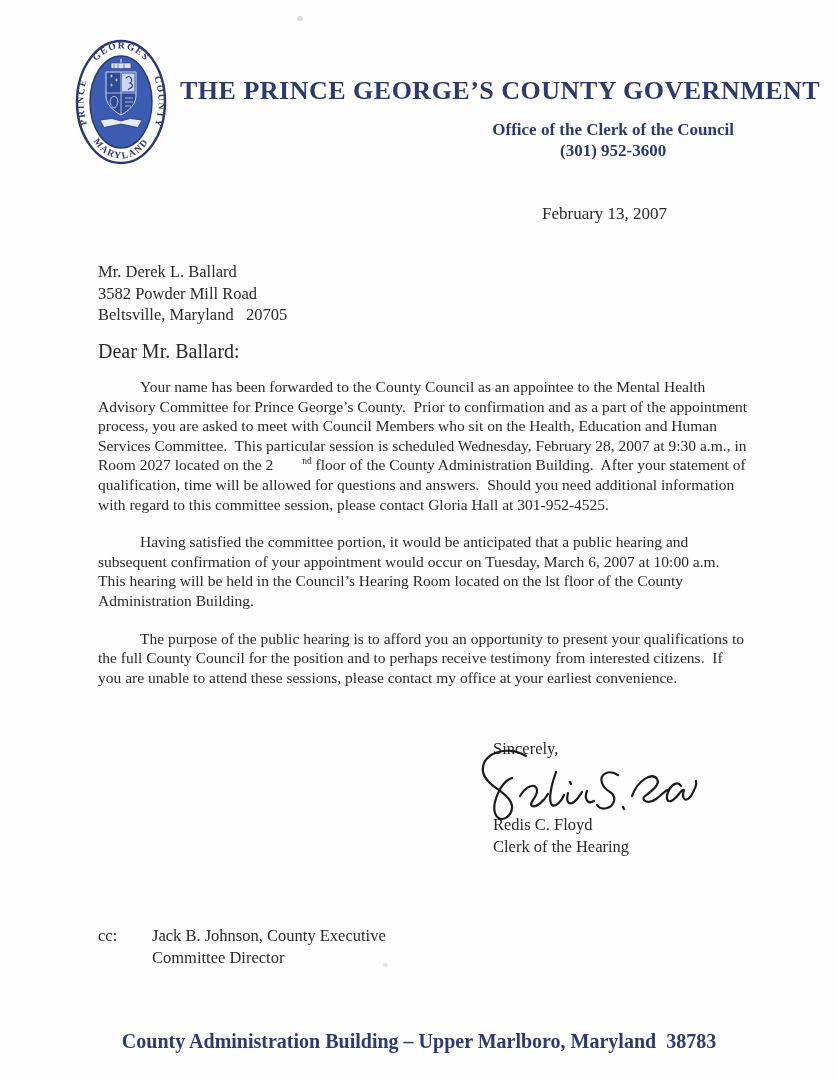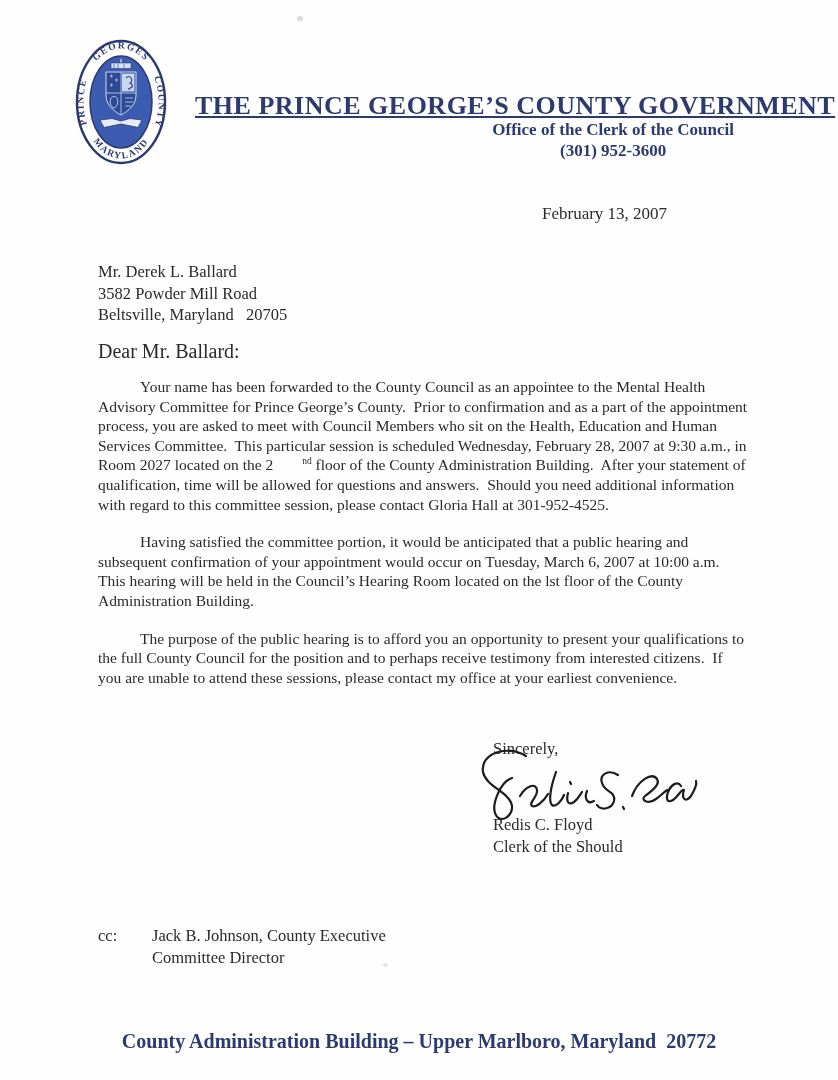--- a/index.html
+++ b/index.html
@@ -192,21 +192,21 @@
       <path d="M 47 34 L 47 77 M 32 55 L 62 55" stroke="#cdd9f0" stroke-width="0.8" fill="none"></path>
       <rect x="48" y="35.5" width="12.5" height="18" fill="#c9d6ef"></rect>
       <path d="M 52 40 q 3 -3 5 0 q 2 3 -1 5 q 3 1 2 4 l -4 2.5" stroke="#2e3f80" stroke-width="1.2" fill="none"></path>
       <path d="M 36 38 h 3 M 37.5 36.5 v 3 M 41 42 h 3 M 42.5 40.5 v 3 M 36 47 h 3 M 37.5 45.5 v 3" stroke="#c9d6ef" stroke-width="0.8"></path>
       <path d="M 37 60 C 35 64 37 69 40 70 C 43 69 45 64 43 60 C 41.5 58 38.5 58 37 60 Z" fill="none" stroke="#c9d6ef" stroke-width="0.9"></path>
       <path d="M 51 60 h 8 M 51 64 h 8 M 51 68 h 6" stroke="#c9d6ef" stroke-width="0.8"></path>
       <path d="M 26 82 L 38 80.5 L 47 83 L 56 80.5 L 68 82 L 64 89.5 L 47 86 L 30 89.5 Z" fill="#e6ecf8" stroke="#2d3a70" stroke-width="0.8"></path>
     </g>
   </svg>
 
-  <h1 class="org-title" style="margin:15px;text-decoration:underline;">THE PRINCE GEORGE’S COUNTY GOVERNMENT</h1>
+  <h1 class="org-title" style="margin:0;">THE PRINCE GEORGE’S COUNTY GOVERNMENT</h1>
 
   <div class="office-block">
     <div>Office of the Clerk of the Council</div>
     <div>(301) 952-3600</div>
   </div>
 
   <div class="letter-date">February 13, 2007</div>
 
   <div class="recipient">
     <div>Mr. Derek L. Ballard</div>
@@ -234,29 +234,29 @@
       <path d="M 121 45 C 118 52 121 59 128 55"></path>
       <path d="M 152 29 C 143 23 133 28 136 37 C 139 47 150 45 148 55 C 146 63 135 65 131 59"></path>
       <path d="M 157 61 L 158 63"></path>
       <path d="M 166 50 C 172 34 186 26 191 33 C 195 39 184 46 179 50 C 174 54 182 59 190 53 C 196 49 200 43 203 44 C 199 52 201 58 207 54 C 213 50 215 43 218 44 C 215 53 220 57 225 50 C 228 45 231 38 230 35"></path>
       <path d="M 203 44 C 206 38 212 35 215 40"></path>
     </g>
   </svg>
 
   <div class="signer-block">
     <div>Redis C. Floyd</div>
-    <div>Clerk of the Should</div>
+    <div>Clerk of the Hearing</div>
   </div>
 
   <div class="cc-block">
     <div class="cc-label">cc:</div>
     <div>
       <div>Jack B. Johnson, County Executive</div>
       <div>Committee Director</div>
     </div>
   </div>
 
-  <div class="footer">County Administration Building – Upper Marlboro, Maryland  20772</div>
+  <div class="footer">County Administration Building – Upper Marlboro, Maryland  38783</div>
 
   <div class="artifact-1"></div>
   <div class="artifact-2"></div>
 
 </div>
 
 </body></html>

